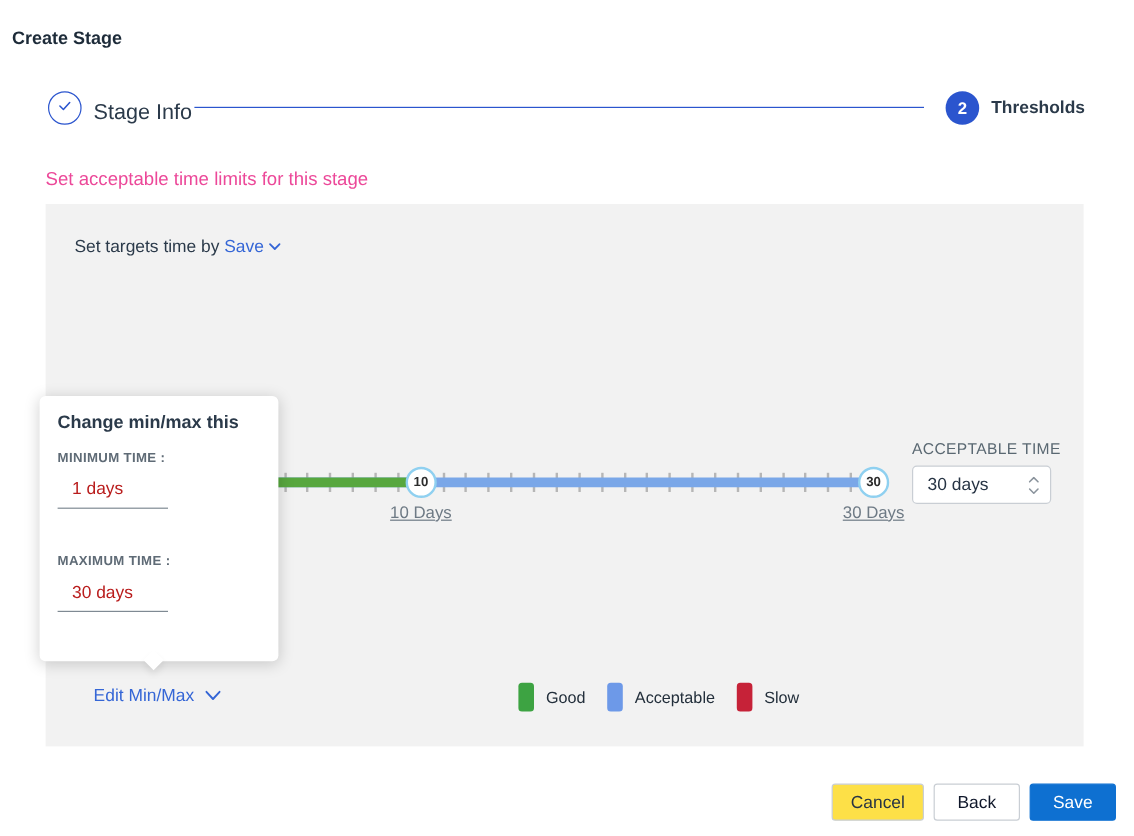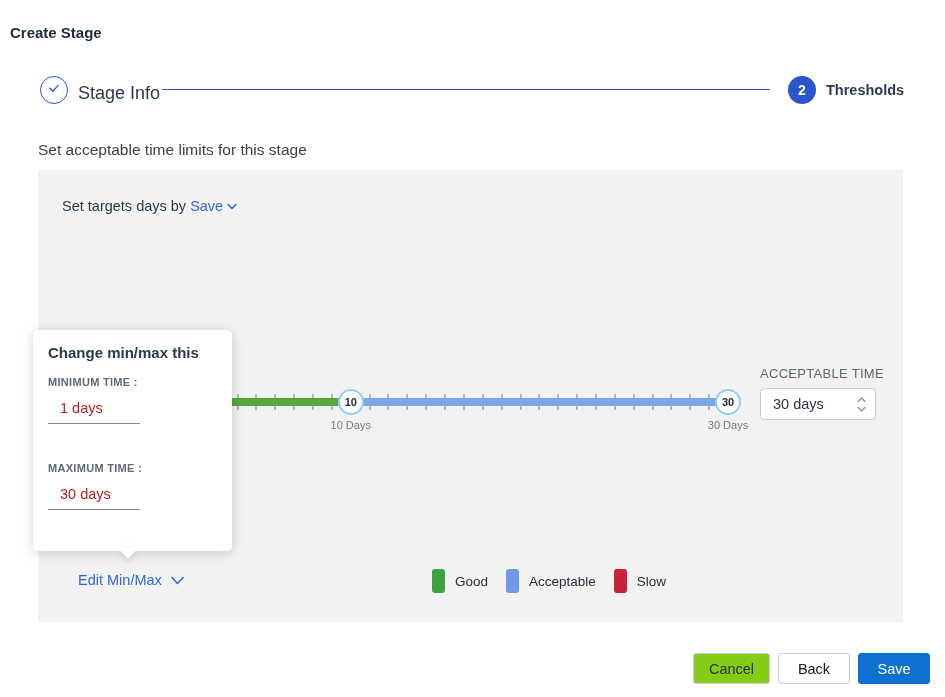--- a/index.html
+++ b/index.html
@@ -36,21 +36,21 @@
     position: absolute; left: 826px; top: 82px;
     font-size: 14.5px; font-weight: 700; color: #2b3a4a;
   }
   .connector {
     position: absolute; left: 162px; top: 89px; width: 608px; height: 1px;
     background: #2b55ce;
   }
   
   .section-heading {
     position: absolute; left: 38px; top: 141px;
-    font-size: 15.5px; color: #404040;
+    font-size: 15.5px; color: #ec4899;
   }
   
   .panel {
     position: absolute; left: 38px; top: 170px; width: 865px; height: 452px;
     background: #f2f2f2;
   }
   .targets-row {
     position: absolute; left: 24px; top: 28px;
     font-size: 14.5px; color: #2b3a4a;
   }
@@ -77,21 +77,21 @@
   .slider .handle {
     position: absolute; top: 0; width: 26px; height: 26px;
     background: #ffffff; border: 2px solid #8fd0f0; border-radius: 50%;
     transform: translateX(-50%);
     display: flex; align-items: center; justify-content: center;
     font-size: 11px; font-weight: 600; color: #2b2b2b; cursor: pointer;
     z-index: 2;
   }
   .slider .axis-label {
     position: absolute; top: 30px; transform: translateX(-50%);
-    font-size: 11px; color: #6e7a85; white-space: nowrap;
+    font-size: 14px; color: #6e7a85; white-space: nowrap; text-decoration: underline;
   }
   
   .acceptable-label {
     position: absolute; left: 722px; top: 196px;
     font-size: 13px; color: #5a6872; letter-spacing: 0.3px;
   }
   .acceptable-input {
     position: absolute; left: 722px; top: 218px; width: 116px; height: 32px;
     background: #ffffff; border: 1px solid #c9ced4; border-radius: 4px;
     display: flex; align-items: center; cursor: text;
@@ -150,21 +150,21 @@
   }
   .pop-underline.min { top: 93px; }
   .pop-underline.max { top: 179px; }
   
   .btn {
     position: absolute; top: 653px; height: 31px;
     display: flex; align-items: center; justify-content: center;
     font-size: 14.5px; border-radius: 3px; cursor: pointer;
     font-family: "Liberation Sans", sans-serif;
   }
-  .btn-cancel { left: 693px; width: 77px; background: #84cc16; border: 1px solid #c9ced4; color: #273444; }
+  .btn-cancel { left: 693px; width: 77px; background: #fde047; border: 1px solid #c9ced4; color: #273444; }
   .btn-back   { left: 778px; width: 72px; background: #ffffff; border: 1px solid #c9ced4; color: #0f172a; }
   .btn-save   { left: 858px; width: 72px; background: #0e70d1; border: 1px solid #0e70d1; color: #ffffff; }
 </style>
 </head>
 <body>
 
 <div class="page">
 
   <div class="page-title">Create Stage</div>
 
@@ -177,21 +177,21 @@
   </div>
   <div class="step1-label">Stage Info</div>
   <div class="connector"></div>
   <div class="num-circle">2</div>
   <div class="step2-label">Thresholds</div>
 
   <div class="section-heading">Set acceptable time limits for this stage</div>
 
   <div class="panel">
 
-    <div class="targets-row"><span>Set targets days by</span><span class="targets-unit"><span>Save</span><span><svg width="10" height="7" viewBox="0 0 10 7" fill="none" stroke="#3566d6" stroke-width="1.5" stroke-linecap="round" stroke-linejoin="round">
+    <div class="targets-row"><span>Set targets time by</span><span class="targets-unit"><span>Save</span><span><svg width="10" height="7" viewBox="0 0 10 7" fill="none" stroke="#3566d6" stroke-width="1.5" stroke-linecap="round" stroke-linejoin="round">
               <polyline points="1,1.5 5,5.5 9,1.5"></polyline>
             </svg></span></span></div>
 
     <div class="slider">
       <div id="slider-ticks">
           <div class="tick" style="left: 0%;"></div>
           <div class="tick" style="left: 3.44828%;"></div>
           <div class="tick" style="left: 6.89655%;"></div>
           <div class="tick" style="left: 10.3448%;"></div>
           <div class="tick" style="left: 13.7931%;"></div>

